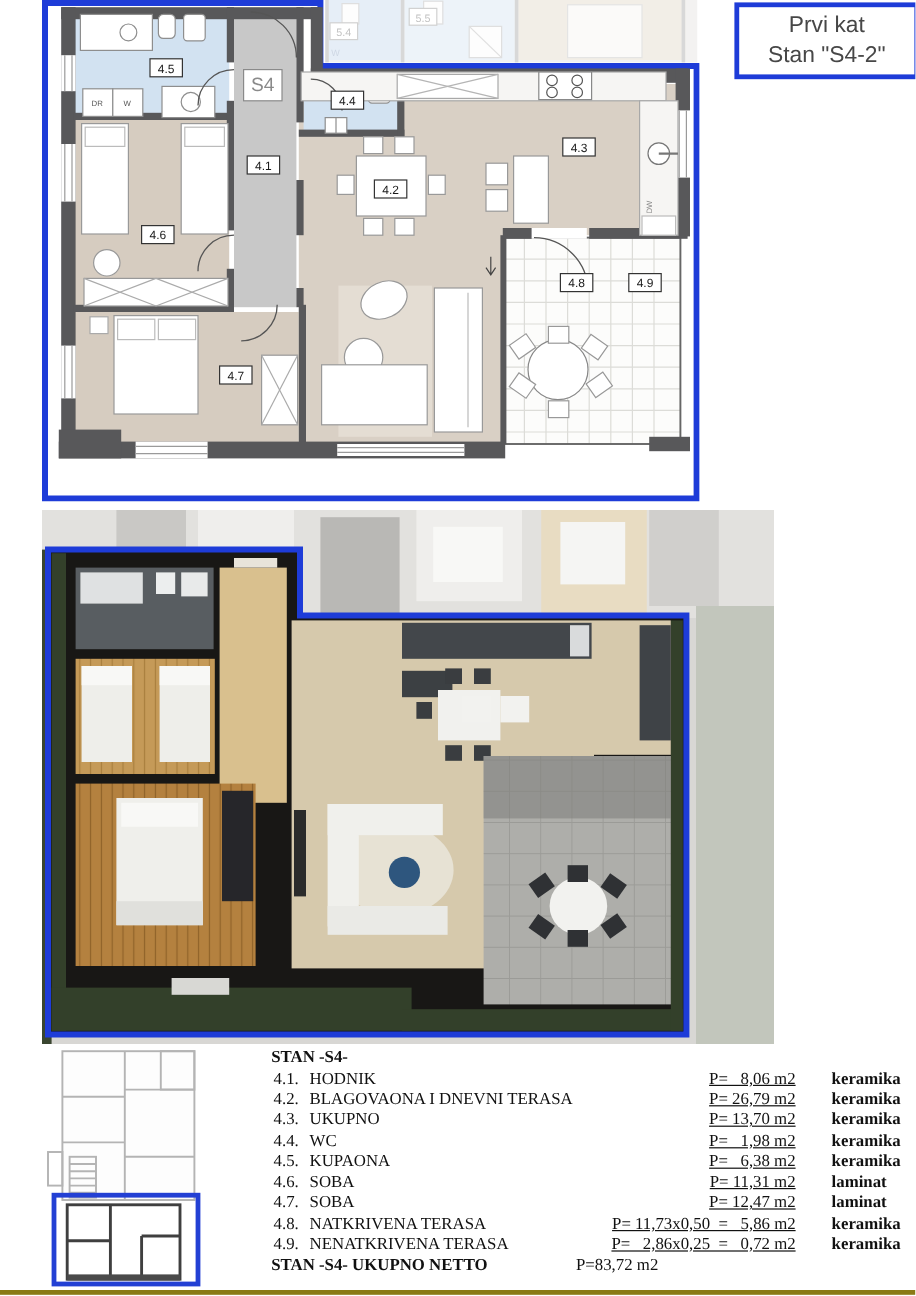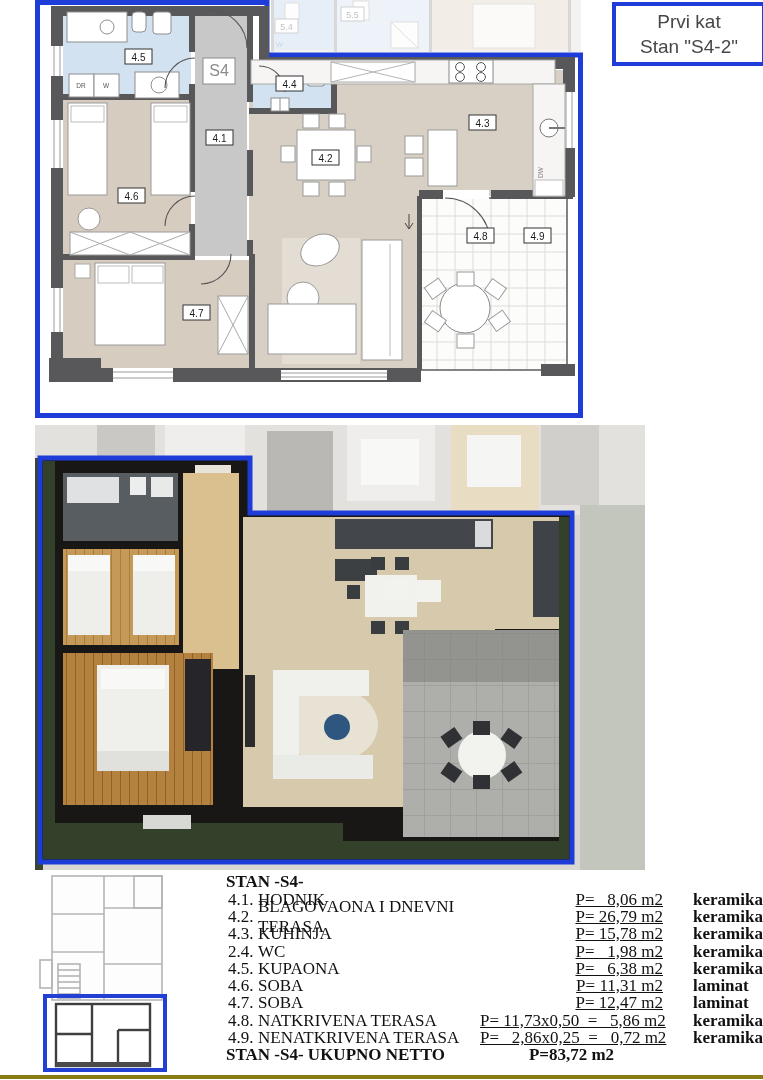--- a/index.html
+++ b/index.html
@@ -5,29 +5,29 @@
   html,body{margin:0;padding:0;background:#fff;}
   .sheet{position:relative;width:763px;height:1080px;background:#ffffff;overflow:hidden;
          font-family:"Liberation Sans",sans-serif;}
   .abs{position:absolute;}
   
   .unit-box{left:612px;top:2px;width:146px;height:56px;border:4px solid #1e3cd8;
             display:flex;flex-direction:column;align-items:center;justify-content:center;
             color:#474747;font-size:19px;line-height:25px;background:#fff;text-align:center;}
   
   .area-table{left:226px;top:872px;width:537px;font-family:"Liberation Serif",serif;
-              font-size:17px;color:#111;}
+              font-size:14px;color:#111;}
   .tbl-title{font-weight:bold;height:19px;line-height:19px;}
   .tbl-grid{display:grid;grid-template-columns:32px 222px 183px 100px;grid-auto-rows:17.3px;
             align-items:center;}
   .cell-num{padding-left:2px;}
   .cell-val{text-align:right;white-space:pre;text-decoration:underline;}
   .cell-mat{padding-left:30px;font-weight:bold;}
   .tbl-total-name{font-weight:bold;grid-column:1 / span 2;}
-  .tbl-total-val{font-weight:bold;text-align:center;white-space:pre;}
+  .tbl-total-val{font-weight:normal;text-align:left;white-space:pre;}
   
   .footer-line{left:0;top:1075px;width:763px;height:4px;background:#8a7a15;}
   svg text{font-family:"Liberation Sans",sans-serif;}
 </style>
 </head>
 <body>
 
 <div class="sheet">
 
   <svg class="abs" style="left:35px;top:0px" width="548" height="418" viewBox="0 0 548 418">
@@ -437,24 +437,24 @@
     <div class="tbl-grid" id="tbl-rows">
         <div class="cell-num">4.1.</div>
         <div class="cell-name">HODNIK</div>
         <div class="cell-val">P=   8,06 m2</div>
         <div class="cell-mat">keramika</div>
         <div class="cell-num">4.2.</div>
         <div class="cell-name">BLAGOVAONA I DNEVNI TERASA</div>
         <div class="cell-val">P= 26,79 m2</div>
         <div class="cell-mat">keramika</div>
         <div class="cell-num">4.3.</div>
-        <div class="cell-name">KUHINJA</div>
-        <div class="cell-val">P= 15,78 m2</div>
-        <div class="cell-mat">keramika</div>
-        <div class="cell-num">2.4.</div>
+        <div class="cell-name">UKUPNO</div>
+        <div class="cell-val">P= 13,70 m2</div>
+        <div class="cell-mat">keramika</div>
+        <div class="cell-num">4.4.</div>
         <div class="cell-name">WC</div>
         <div class="cell-val">P=   1,98 m2</div>
         <div class="cell-mat">keramika</div>
         <div class="cell-num">4.5.</div>
         <div class="cell-name">KUPAONA</div>
         <div class="cell-val">P=   6,38 m2</div>
         <div class="cell-mat">keramika</div>
         <div class="cell-num">4.6.</div>
         <div class="cell-name">SOBA</div>
         <div class="cell-val">P= 11,31 m2</div>

